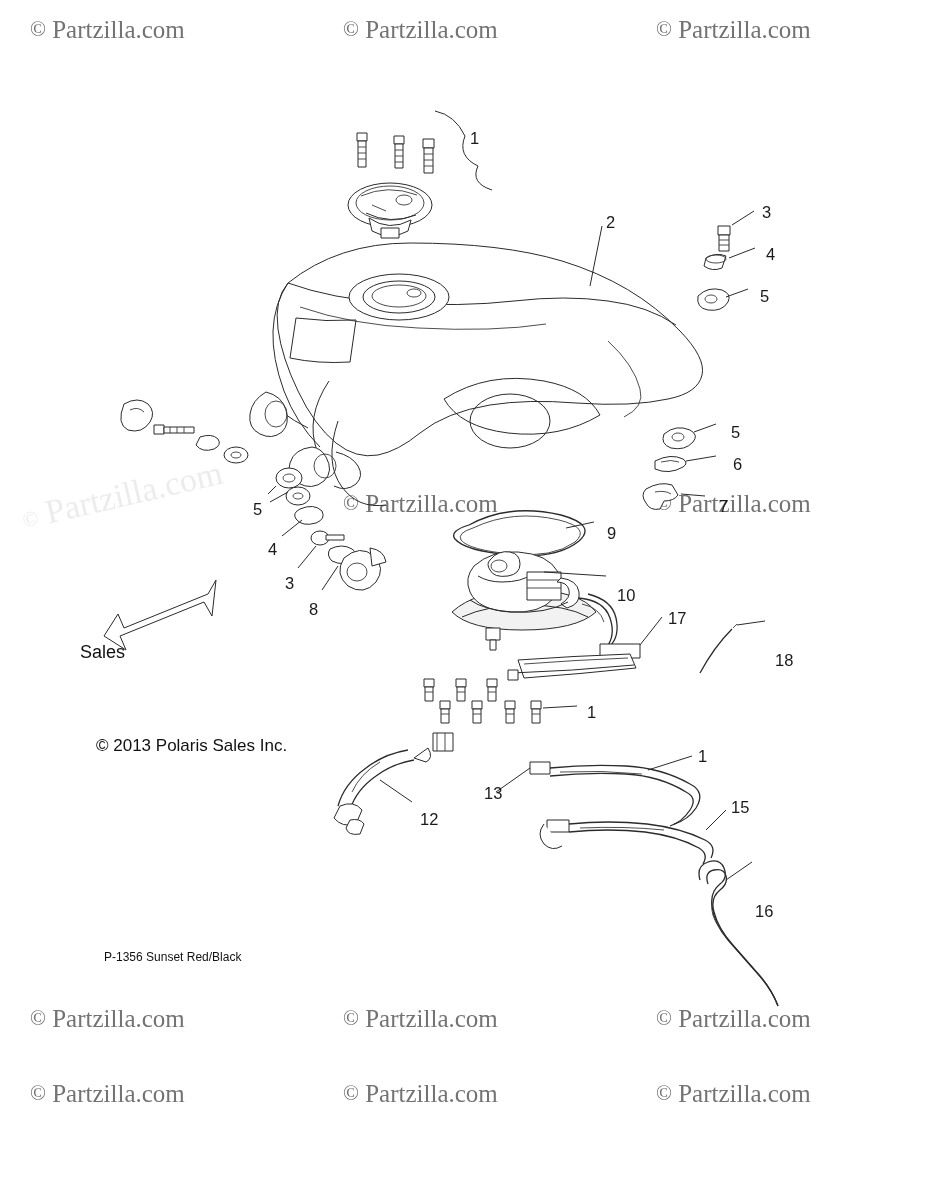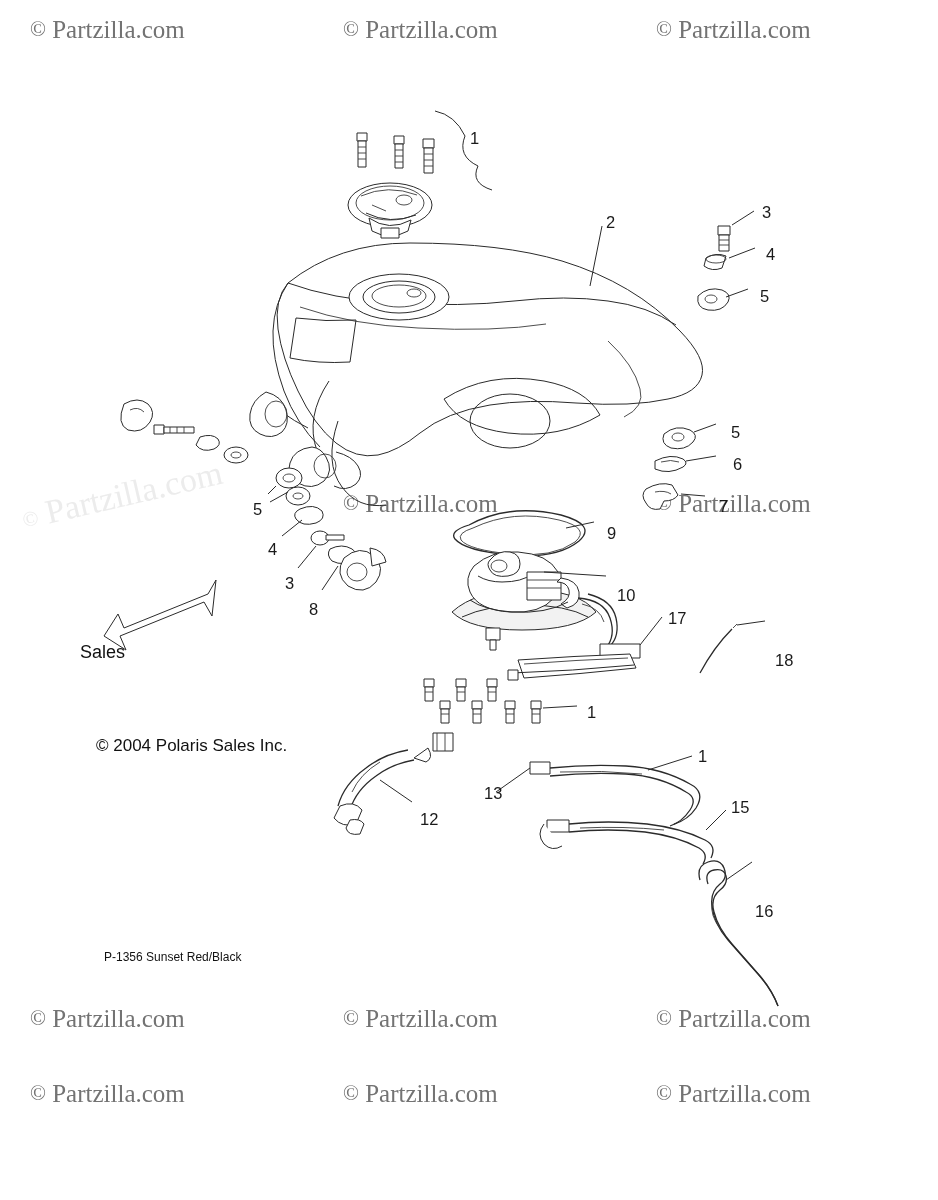--- a/index.html
+++ b/index.html
@@ -354,16 +354,16 @@
   <div class="callout" style="left:285px; top:574px;">3</div>
   <div class="callout" style="left:309px; top:600px;">8</div>
   <div class="callout" style="left:587px; top:703px;">1</div>
   <div class="callout" style="left:420px; top:810px;">12</div>
   <div class="callout" style="left:484px; top:784px;">13</div>
   <div class="callout" style="left:698px; top:747px;">1</div>
   <div class="callout" style="left:731px; top:798px;">15</div>
   <div class="callout" style="left:755px; top:902px;">16</div>
 
   <div class="label-front" style="left:80px; top:642px;">Sales</div>
-  <div class="copyright" style="left:96px; top:736px;">© 2004 Polaris Sales Inc.</div>
+  <div class="copyright" style="left:96px; top:736px;">© 2013 Polaris Sales Inc.</div>
   <div class="colorcode" style="left:104px; top:950px;">P-1356 Sunset Red/Black</div>
 
 </div>
 
 </body></html>

